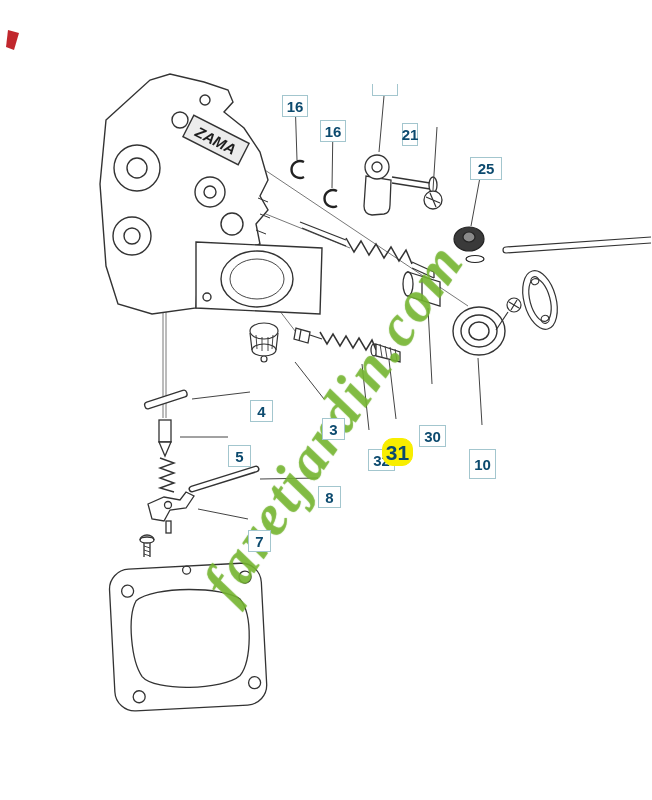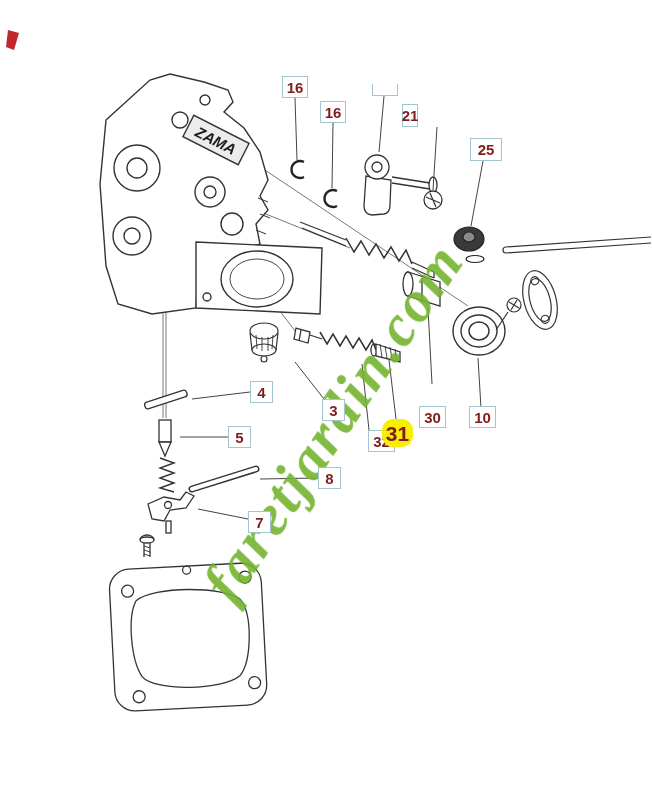--- a/index.html
+++ b/index.html
@@ -16,23 +16,23 @@
     font-family:"Liberation Serif", serif;
     font-style:italic; font-weight:700;
     font-size:58px; letter-spacing:3px;
     color:rgba(128,192,55,0.50);
     text-shadow:0 0 1px rgba(100,165,35,0.8);
     z-index:5; pointer-events:none;
   }
   .callout {
     position:absolute; z-index:10; box-sizing:border-box;
     background:#ffffff; border:1px solid #a3c6ce;
-    color:#7f1d1d; font-size:15px; font-weight:700;
+    color:#0c4a6e; font-size:15px; font-weight:700;
     display:flex; align-items:center; justify-content:center;
-    cursor:pointer; line-height:1;
+    cursor:pointer; line-height:1;margin-top:19px;
   }
   .callout.highlight {
     background:#f8ee00; border-color:#f8ee00; font-size:21px;border-radius:11px;
   }
   .callout-partial {
     position:absolute; z-index:10; box-sizing:border-box;
     background:#ffffff; border:1px solid #a3c6ce; border-top:none;
   }
 </style>
 </head>
@@ -213,17 +213,17 @@
   <div class="callout" style="left:320px;top:101px;width:26px;height:22px">16</div>
   <div class="callout-partial" style="left:372px;top:84px;width:26px;height:12px"></div>
   <div class="callout" style="left:402px;top:104px;width:16px;height:23px">21</div>
   <div class="callout" style="left:470px;top:138px;width:32px;height:23px">25</div>
   <div class="callout" style="left:250px;top:381px;width:23px;height:22px">4</div>
   <div class="callout" style="left:322px;top:399px;width:23px;height:22px">3</div>
   <div class="callout" style="left:228px;top:426px;width:23px;height:22px">5</div>
   <div class="callout" style="left:419px;top:406px;width:27px;height:22px">30</div>
   <div class="callout" style="left:368px;top:430px;width:27px;height:22px">32</div>
   <div class="callout highlight" style="left:382px;top:419px;width:31px;height:28px">31</div>
-  <div class="callout" style="left:469px;top:406px;width:27px;height:22px">10</div>
+  <div class="callout" style="left:469px;top:430px;width:27px;height:30px">10</div>
   <div class="callout" style="left:318px;top:467px;width:23px;height:22px">8</div>
   <div class="callout" style="left:248px;top:511px;width:23px;height:22px">7</div>
 
 </div>
 
 </body></html>

